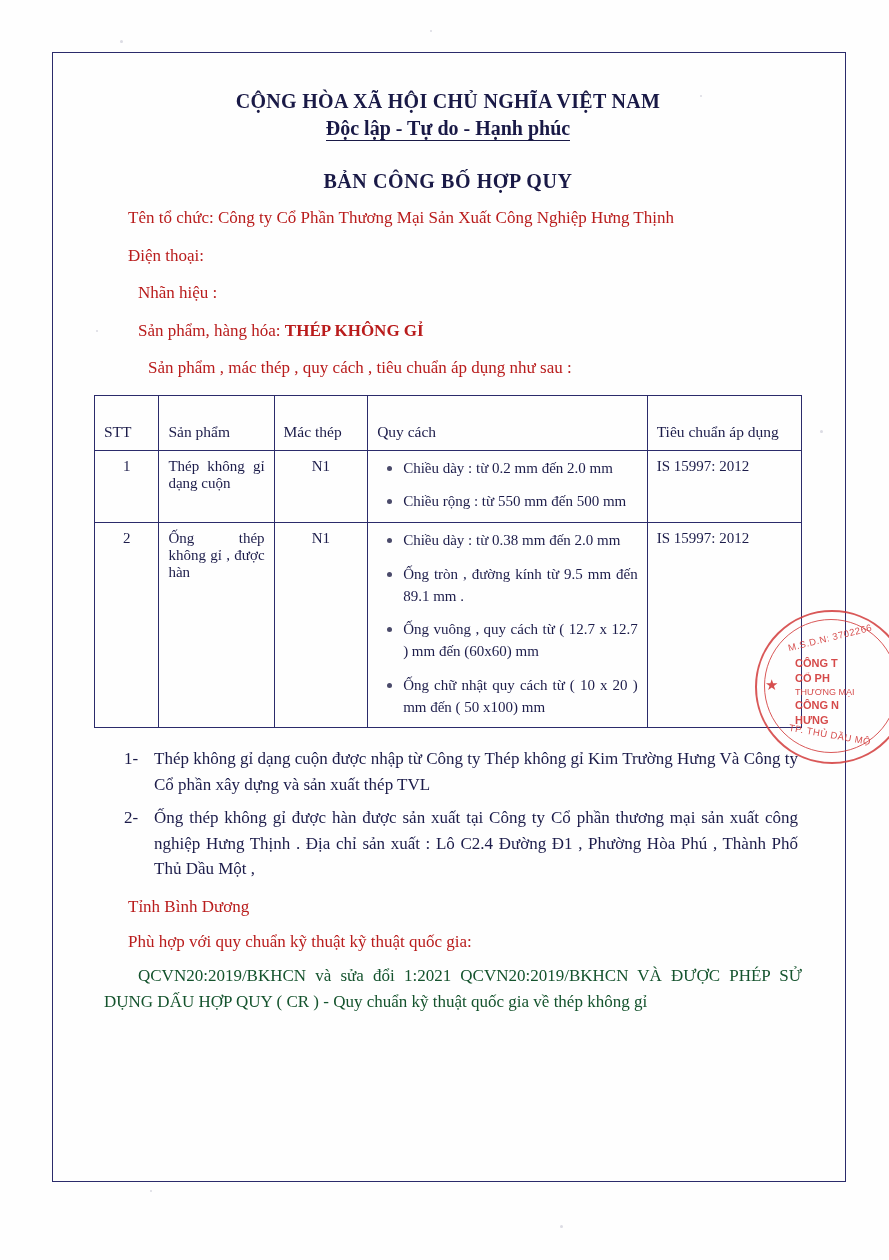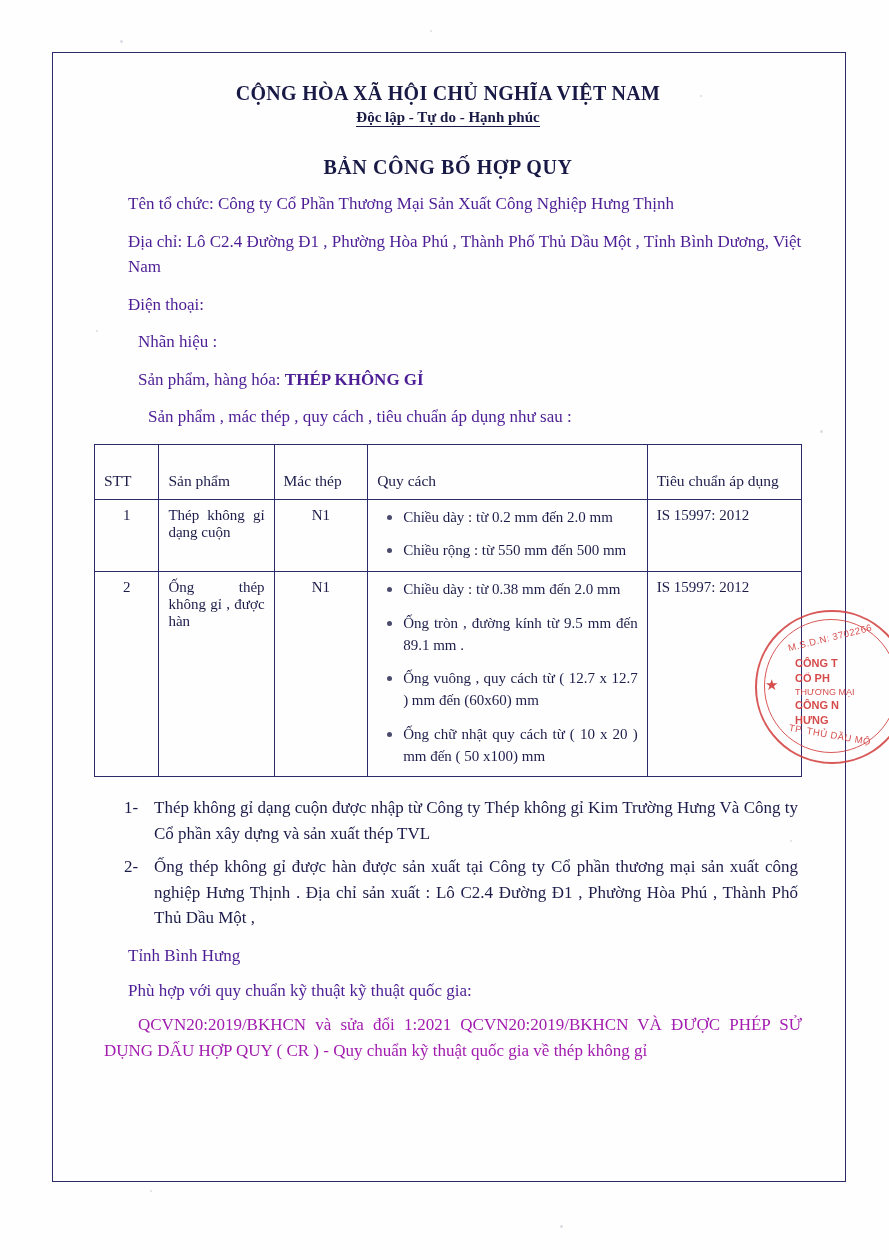--- a/index.html
+++ b/index.html
@@ -28,35 +28,35 @@
     left: 52px;
     top: 52px;
     width: 794px;
     height: 1130px;
     border: 1px solid #2b2b6b;
     box-sizing: border-box;
   }
   .content {
     position: absolute;
     left: 72px;
-    top: 70px;
+    top: 78px;
     width: 752px;
     box-sizing: border-box;
     padding: 0 22px;
   }
   .center { text-align: center; }
   .national-title {
     font-size: 20px;
     font-weight: bold;
     letter-spacing: 0.3px;
     margin-top: 12px;
     color: #191946;
   }
   .motto {
-    font-size: 15px;
+    font-size: 20px;
     font-weight: bold;
     margin-top: 4px;
     color: #191946;
   }
   .motto span {
     border-bottom: 1.5px solid #191946;
     padding-bottom: 1px;
   }
   .doc-title {
     font-size: 20px;
@@ -67,21 +67,21 @@
   }
   .doc-number {
     font-size: 17px;
     margin-top: 10px;
     color: #191946;
   }
   .para {
     font-size: 17px;
     line-height: 1.5;
     margin-top: 12px;
-    color: #4c1d95;
+    color: #b91c1c;
   }
   .para.indent { padding-left: 34px; }
   .para.indent2 { padding-left: 44px; }
   .para.indent3 { padding-left: 54px; }
   .bold { font-weight: bold; }
   .tbl {
     margin-top: 14px;
     width: 100%;
     border-collapse: collapse;
     font-size: 15px;
@@ -141,21 +141,21 @@
     flex: 0 0 30px;
     padding-left: 30px;
   }
   .note-body { flex: 1; text-align: justify; padding-right: 4px; }
   .tail { margin-top: 12px; }
   .tail .para { margin-top: 10px; }
   .tail-just {
     font-size: 17px;
     line-height: 1.55;
     text-align: justify;
-    color: #a21caf;
+    color: #14532d;
     margin-top: 8px;
     padding-left: 10px;
   }
   .tail-just .first-ind { display: inline-block; width: 34px; }
 
   
   .seal {
     position: absolute;
     right: -16px;
     top: 610px;
@@ -235,21 +235,20 @@
   </div>
 
   <div class="content">
 
     <div class="center national-title">CỘNG HÒA XÃ HỘI CHỦ NGHĨA VIỆT NAM</div>
     <div class="center motto"><span>Độc lập - Tự do - Hạnh phúc</span></div>
 
     <div class="center doc-title">BẢN CÔNG BỐ HỢP QUY</div>
 
     <div class="para indent">Tên tổ chức: Công ty Cổ Phần Thương Mại Sản Xuất Công Nghiệp Hưng Thịnh</div>
-    <div class="para indent">Địa chỉ: Lô C2.4 Đường Đ1 , Phường Hòa Phú , Thành Phố Thủ Dầu Một , Tỉnh Bình Dương, Việt Nam</div>
     <div class="para indent">Điện thoại:</div>
 
     <div class="para indent2">Nhãn hiệu :</div>
     <div class="para indent2">
       <span>Sản phẩm, hàng hóa:</span>
       <span class="bold">THÉP KHÔNG GỈ</span>
     </div>
     <div class="para indent3">Sản phẩm , mác thép , quy cách , tiêu chuẩn áp dụng như sau :</div>
 
     <table class="tbl">
@@ -297,21 +296,21 @@
         <div class="note-num">1-</div>
         <div class="note-body">Thép không gỉ dạng cuộn được nhập từ Công ty Thép không gỉ Kim Trường Hưng Và Công ty Cổ phần xây dựng và sản xuất thép TVL</div>
       </div>
       <div class="note-row">
         <div class="note-num">2-</div>
         <div class="note-body">Ống thép không gỉ được hàn được sản xuất tại Công ty Cổ phần thương mại sản xuất công nghiệp Hưng Thịnh . Địa chỉ sản xuất : Lô C2.4 Đường Đ1 , Phường Hòa Phú , Thành Phố Thủ Dầu Một ,</div>
       </div>
     </div>
 
     <div class="tail">
-      <div class="para indent">Tỉnh Bình Hưng</div>
+      <div class="para indent">Tỉnh Bình Dương</div>
       <div class="para indent">Phù hợp với quy chuẩn kỹ thuật kỹ thuật quốc gia:</div>
       <div class="tail-just"><span class="first-ind"></span><span>QCVN20:2019/BKHCN và sửa đổi 1:2021  QCVN20:2019/BKHCN VÀ ĐƯỢC PHÉP SỬ DỤNG DẤU HỢP QUY ( CR ) -  Quy chuẩn kỹ thuật quốc gia về thép không gỉ</span></div>
     </div>
   </div>
 
   <div class="seal">
     <div class="ring"></div>
     <div class="ring ring2"></div>
     <div class="arc-top">M.S.D.N: 3702266</div>
     <div class="star">★</div>

